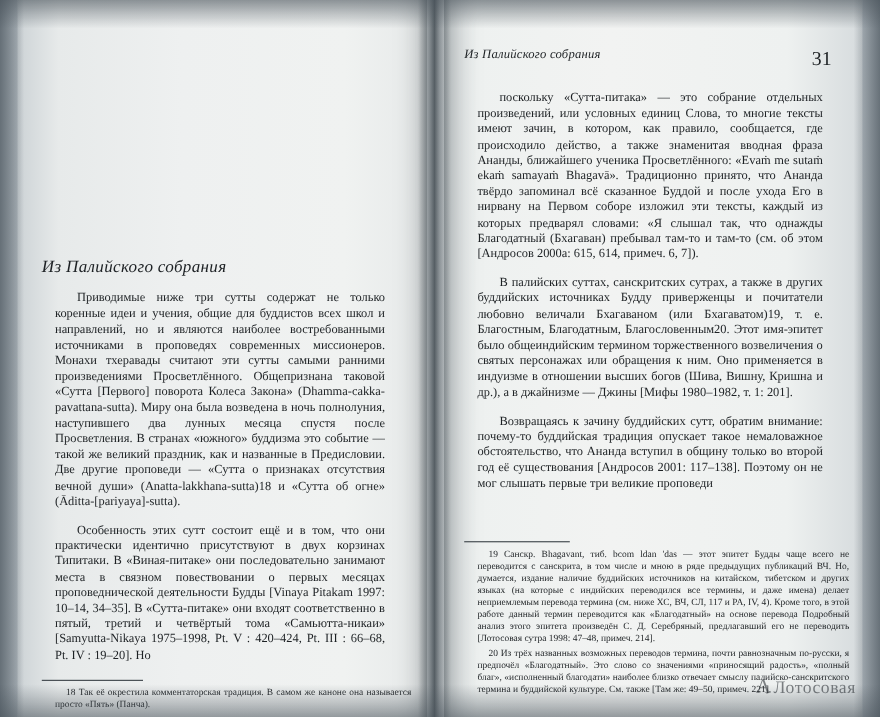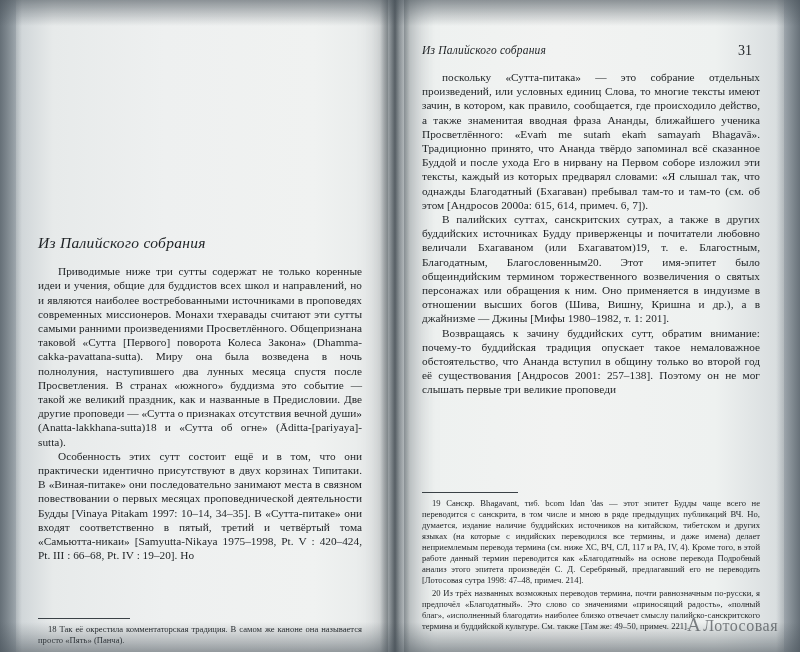--- a/index.html
+++ b/index.html
@@ -82,48 +82,49 @@
     font-size: 11.5px;
     font-style: italic;
     color: #1d2124;
     letter-spacing: 0.2px;
   }
   .running-head.left-head { left: 422px; }
   .folio {
     position: absolute;
     top: 43px;
     left: 738px;
-    font-size: 14px;
+    font-size: 18px;
     color: #1d2124;
   }
 
   h2.section-title {
     font-size: 15.5px;
     font-weight: normal;
     font-style: italic;
     margin: 0 0 14px 0;
     letter-spacing: 0.3px;
   }
   p.body {
-    margin: 0;
+    margin: 12px;
     text-indent: 20px;
   }
   p.body + p.body { margin-top: 0; }
 
   .footnote-rule {
     position: absolute;
     height: 1px;
     background: #3a4146;
   }
   .footnotes {
     position: absolute;
     font-size: 8.6px;
     line-height: 11px;
     text-align: justify;
     color: #1d2124;
+    margin-left: 12px;
   }
   .footnotes p { margin: 0 0 2px 0; text-indent: 10px; }
 
   
   .watermark {
     position: absolute;
     right: 22px;
     bottom: 16px;
     font-size: 16px;
     color: rgba(30,35,40,0.55);
@@ -154,21 +155,21 @@
   <div class="footnotes" style="left:38px; top:624px; width:324px;">
     <p>18 Так её окрестила комментаторская традиция. В самом же каноне она называется просто «Пять» (Панча).</p>
   </div>
 
   <div class="running-head left-head">Из Палийского собрания</div>
   <div class="folio">31</div>
 
   <div class="col col-right" style="top:70px;">
     <p class="body">поскольку «Сутта-питака» — это собрание отдельных произведений, или условных единиц Слова, то многие тексты имеют зачин, в котором, как правило, сообщается, где происходило действо, а также знаменитая вводная фраза Ананды, ближайшего ученика Просветлённого: «Evaṁ me sutaṁ ekaṁ samayaṁ Bhagavā». Традиционно принято, что Ананда твёрдо запоминал всё сказанное Буддой и после ухода Его в нирвану на Первом соборе изложил эти тексты, каждый из которых предварял словами: «Я слышал так, что однажды Благодатный (Бхагаван) пребывал там-то и там-то (см. об этом [Андросов 2000а: 615, 614, примеч. 6, 7]).</p>
     <p class="body">В палийских суттах, санскритских сутрах, а также в других буддийских источниках Будду приверженцы и почитатели любовно величали Бхагаваном (или Бхагаватом)19, т. е. Благостным, Благодатным, Благословенным20. Этот имя-эпитет было общеиндийским термином торжественного возвеличения о святых персонажах или обращения к ним. Оно применяется в индуизме в отношении высших богов (Шива, Вишну, Кришна и др.), а в джайнизме — Джины [Мифы 1980–1982, т. 1: 201].</p>
-    <p class="body">Возвращаясь к зачину буддийских сутт, обратим внимание: почему-то буддийская традиция опускает такое немаловажное обстоятельство, что Ананда вступил в общину только во второй год её существования [Андросов 2001: 257–138]. Поэтому он не мог слышать первые три великие проповеди</p>
+    <p class="body">Возвращаясь к зачину буддийских сутт, обратим внимание: почему-то буддийская традиция опускает такое немаловажное обстоятельство, что Ананда вступил в общину только во второй год её существования [Андросов 2001: 117–138]. Поэтому он не мог слышать первые три великие проповеди</p>
   </div>
 
   <div class="footnote-rule" style="left:422px; top:492px; width:96px;"></div>
   <div class="footnotes" style="left:422px; top:498px; width:338px;">
     <p>19 Санскр. Bhagavant, тиб. bcom ldan 'das — этот эпитет Будды чаще всего не переводится с санскрита, в том числе и мною в ряде предыдущих публикаций ВЧ. Но, думается, издание наличие буддийских источников на китайском, тибетском и других языках (на которые с индийских переводился все термины, и даже имена) делает неприемлемым перевода термина (см. ниже ХС, ВЧ, СЛ, 117 и РА, IV, 4). Кроме того, в этой работе данный термин переводится как «Благодатный» на основе перевода Подробный анализ этого эпитета произведён С. Д. Серебряный, предлагавший его не переводить [Лотосовая сутра 1998: 47–48, примеч. 214].</p>
     <p>20 Из трёх названных возможных переводов термина, почти равнозначным по-русски, я предпочёл «Благодатный». Это слово со значениями «приносящий радость», «полный благ», «исполненный благодати» наиболее близко отвечает смыслу палийско-санскритского термина и буддийской культуре. См. также [Там же: 49–50, примеч. 221].</p>
   </div>
 
   <div class="gutter"></div>
   <div class="edge-left"></div>

